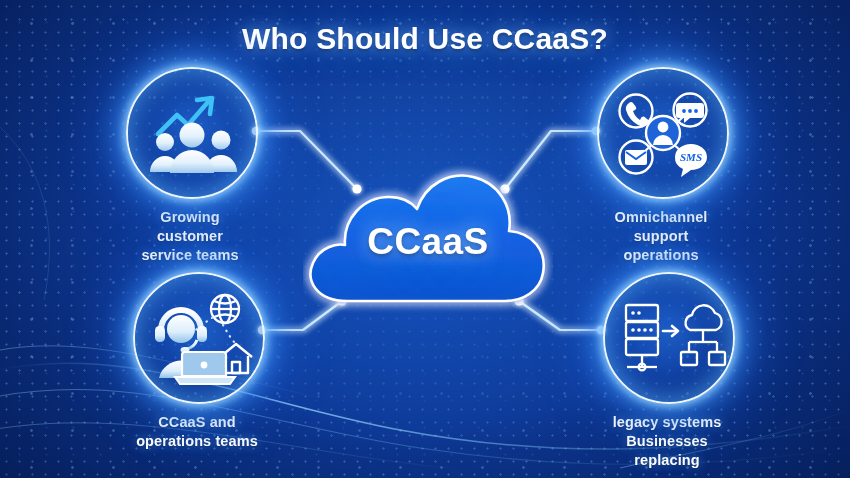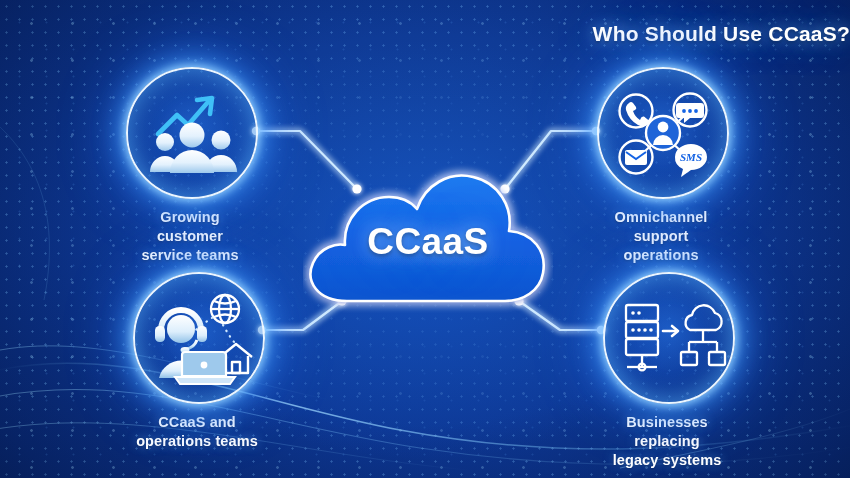--- a/index.html
+++ b/index.html
@@ -31,22 +31,22 @@
             mask-image:radial-gradient(ellipse 600px 400px at 420px 240px, rgba(0,0,0,0) 20%, rgba(0,0,0,.55) 60%, #000 100%);
     opacity:.7;
   }
   .vignette{
     position:absolute;inset:0;
     background:radial-gradient(ellipse 640px 430px at 425px 230px, rgba(0,0,0,0) 45%, rgba(2,16,52,.55) 100%);
   }
   .waves{position:absolute;inset:0;}
   
   .title{
-    position:absolute;top:22px;left:0;right:0;text-align:right;
-    color:#ffffff;font-size:21px;font-weight:bold;letter-spacing:.2px;
+    position:absolute;top:22px;left:0;right:0;text-align:center;
+    color:#ffffff;font-size:30px;font-weight:bold;letter-spacing:.2px;
     text-shadow:0 0 16px rgba(120,190,255,.75),0 0 34px rgba(60,140,255,.55),0 2px 3px rgba(0,20,60,.6);
   }
   
   .node{position:absolute;width:128px;}
   .ring{
     position:relative;width:128px;height:128px;border-radius:50%;
     border:2.4px solid #eaf6ff;
     background:radial-gradient(circle at 50% 45%, rgba(40,120,235,.55) 0%, rgba(18,78,195,.28) 58%, rgba(10,50,150,.08) 100%);
     box-shadow:
       0 0 10px 2px rgba(150,210,255,.95),
@@ -328,18 +328,18 @@
           <line x1="98" y1="56" x2="98" y2="68"></line>
           <line x1="84" y1="68" x2="112" y2="68"></line>
           <line x1="84" y1="68" x2="84" y2="78"></line>
           <line x1="112" y1="68" x2="112" y2="78"></line>
           <rect x="76" y="78" width="16" height="13" rx="1.5"></rect>
           <rect x="104" y="78" width="16" height="13" rx="1.5"></rect>
         </g>
       </svg>
     </div>
     <div class="caption">
+      <div>legacy systems</div>
       <div>Businesses replacing</div>
-      <div>legacy systems</div>
     </div>
   </div>
 
 </div>
 
 </body></html>

